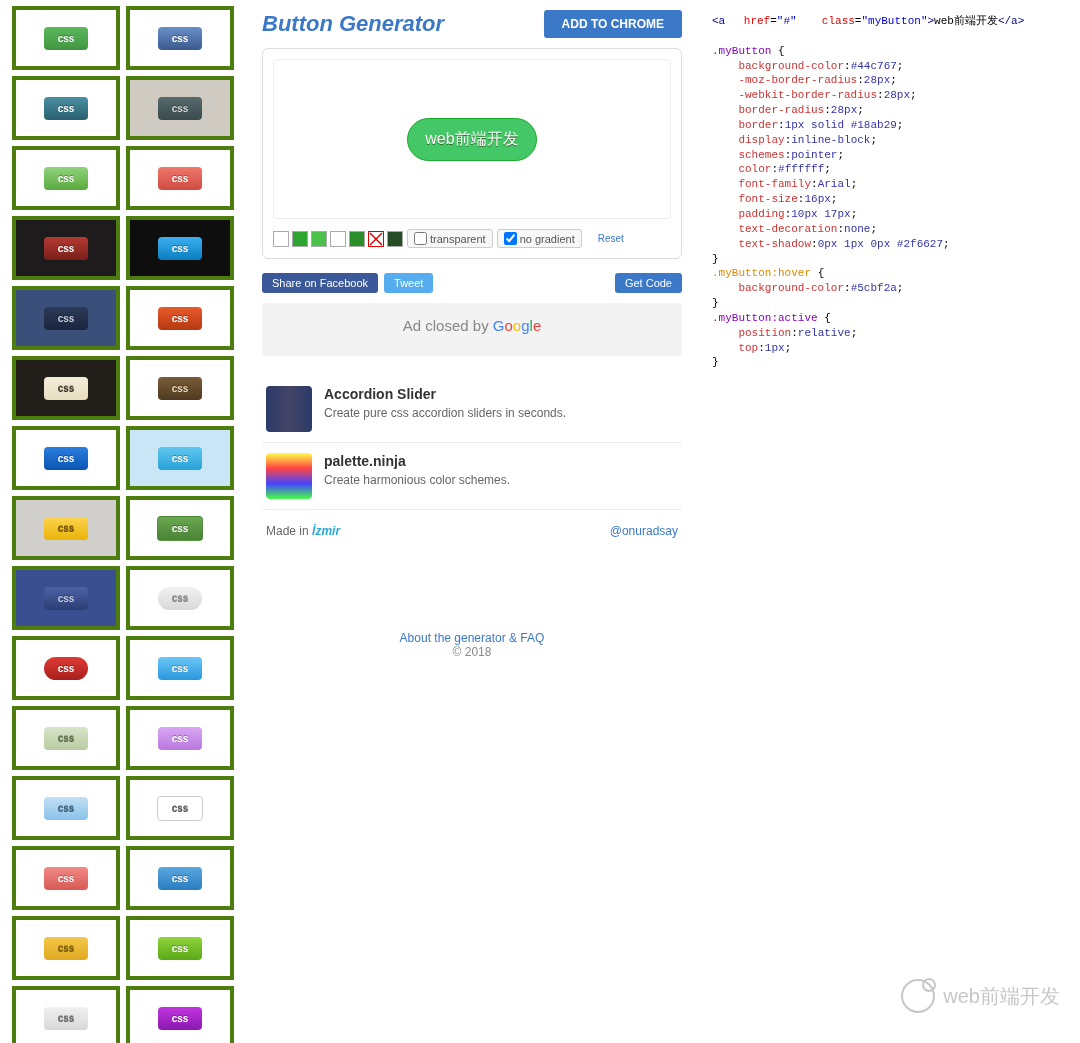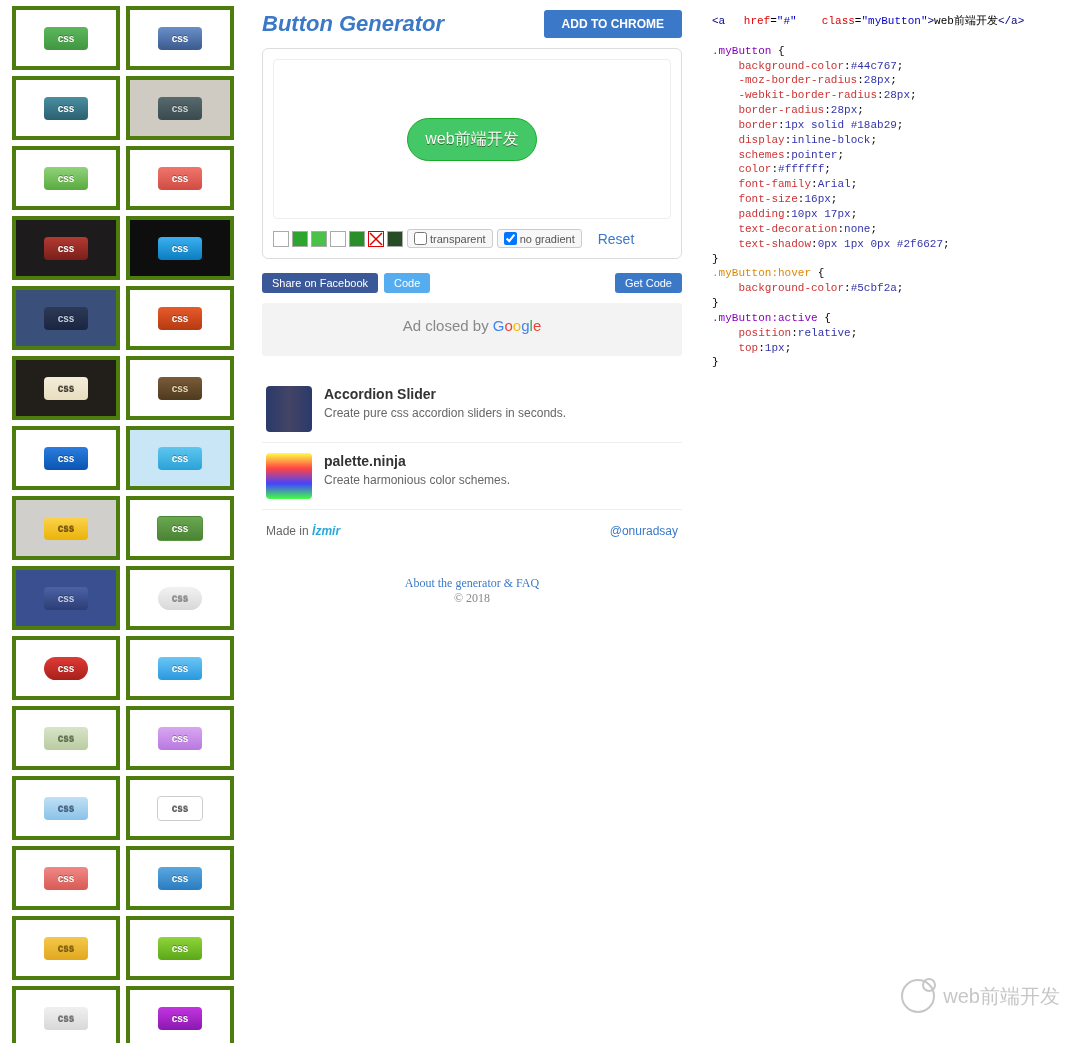--- a/index.html
+++ b/index.html
@@ -13,38 +13,38 @@
 .header { display:flex; justify-content:space-between; align-items:center; margin-bottom:10px; }
 .title { font-size:22px; font-weight:bold; font-style:italic; color:#3B79C8; }
 .add-chrome { background:#3B79C8; color:#fff; padding:7px 18px; font-size:12px; font-weight:bold; border:none; border-radius:3px; cursor:pointer; }
 .preview-box { background:#fff; border:1px solid #ddd; border-radius:6px; padding:10px; }
 .preview { background:#fff; border:1px solid #eee; border-radius:4px; height:160px; display:flex; align-items:center; justify-content:center; margin-bottom:10px; }
 .preview-btn { background:#44c767; color:#fff; padding:10px 17px; border-radius:28px; border:1px solid #18ab29; font-size:16px; cursor:pointer; text-shadow:0 1px 0 #2f6627; }
 .controls-row { display:flex; align-items:center; gap:4px; flex-wrap:wrap; }
 .swatch { width:16px; height:16px; border:1px solid #aaa; cursor:pointer; }
 .ctrl-group { border:1px solid #ccc; border-radius:3px; padding:2px 6px; display:flex; align-items:center; gap:3px; font-size:11px; color:#555; background:#f7f7f7; }
 .ctrl-group input[type=checkbox] { margin:0; }
-.reset-link { color:#3B79C8; font-size:14px; cursor:pointer; margin-left:4px;padding-left:8px; }
+.reset-link { color:#3B79C8; font-size:10px; cursor:pointer; margin-left:4px;padding-left:8px; }
 .share-row { display:flex; gap:6px; margin:14px 0 10px; }
 .fb-btn { background:#3b5998; color:#fff; border:none; padding:4px 10px; font-size:11px; border-radius:3px; cursor:pointer; }
 .tw-btn { background:#55acee; color:#fff; border:none; padding:4px 10px; font-size:11px; border-radius:3px; cursor:pointer; }
 .get-code { background:#3B79C8; color:#fff; border:none; padding:0 10px; font-size:11px; border-radius:3px; cursor:pointer; margin-left:auto; }
 .ad-box { background:#f3f3f3; padding:14px; text-align:center; border-radius:3px; margin-bottom:20px; }
 .ad-closed { color:#888; font-size:15px; margin-bottom:8px; }
 .ad-closed b { font-weight:normal; }
 .ad-btns { display:flex; gap:0; justify-content:center; }
 .report-ad { background:#4285f4; color:#fff; border:1px solid #4285f4; padding:5px 12px; font-size:12px; border-radius:3px 0 0 3px; cursor:pointer; }
 .why-ad { background:#fff; color:#555; border:1px solid #ccc; padding:5px 12px; font-size:12px; border-radius:0 3px 3px 0; cursor:pointer; }
 .promo { display:flex; gap:12px; padding:10px 4px; border-bottom:1px solid #eee; }
 .promo-icon { width:46px; height:46px; border-radius:4px; flex-shrink:0; }
 .promo-title { font-weight:bold; font-size:14px; color:#333; margin-bottom:4px; }
 .promo-desc { font-size:12px; color:#666; }
 .credit-row { display:flex; justify-content:space-between; padding:14px 4px 6px; font-size:12px; color:#666; }
 .credit-row a { color:#3B79C8; text-decoration:none; }
-.footer { text-align:center; margin-top:32px; font-size:12px; color:#888;font-family:Liberation Serif, serif; }
+.footer { text-align:center; margin-top:87px; font-size:12px; color:#888; }
 .footer a { color:#3B79C8; text-decoration:none; }
 .code-panel { flex:1; background:#fff; padding:14px 10px; font-family:'Courier New',monospace; font-size:11px; line-height:1.35; white-space:pre; overflow:auto; position:relative; }
 .tag { color:#008; } .attr { color:#d00;padding-left:12px; } .val { color:#00c; }
 .sel { color:#80b; } .selh { color:#d80; } .prop { color:#c33; } .pval { color:#33a; }
 .watermark { position:absolute; right:20px; bottom:30px; display:flex; align-items:center; gap:8px; color:#999; font-size:20px; opacity:.55; font-family:Arial; }
 .wm-icon { width:34px; height:34px; border:2px solid #999; border-radius:50%; position:relative; }
 .wm-icon::before { content:""; position:absolute; width:10px; height:10px; border:2px solid #999; border-radius:50%; top:-3px; right:-3px; }
 ::-webkit-scrollbar { width:16px; }
 ::-webkit-scrollbar-track { background:#f0f0f0; }
 ::-webkit-scrollbar-thumb { background:#c4c4c4; border:3px solid #f0f0f0; border-radius:8px; }
@@ -179,21 +179,21 @@
         <label class="ctrl-group">
           <input type="checkbox" checked="" style="">
           <span>no gradient</span>
         </label>
         <span class="reset-link">Reset</span>
       </div>
     </div>
 
     <div class="share-row">
       <button class="fb-btn">Share on Facebook</button>
-      <button class="tw-btn">Code</button>
+      <button class="tw-btn">Tweet</button>
       <button class="get-code">Get Code</button>
     </div>
 
     <div class="ad-box">
       <div class="ad-closed">Ad closed by <b style="color:#4285f4">G</b><b style="color:#ea4335">o</b><b style="color:#fbbc05">o</b><b style="color:#4285f4">g</b><b style="color:#34a853">l</b><b style="color:#ea4335">e</b></div>
     </div>
 
     <div id="promos">
         <div class="promo">
           <div class="promo-icon" style="background:linear-gradient(90deg,#2a3a6a,#446,#2a3a6a)"></div>

